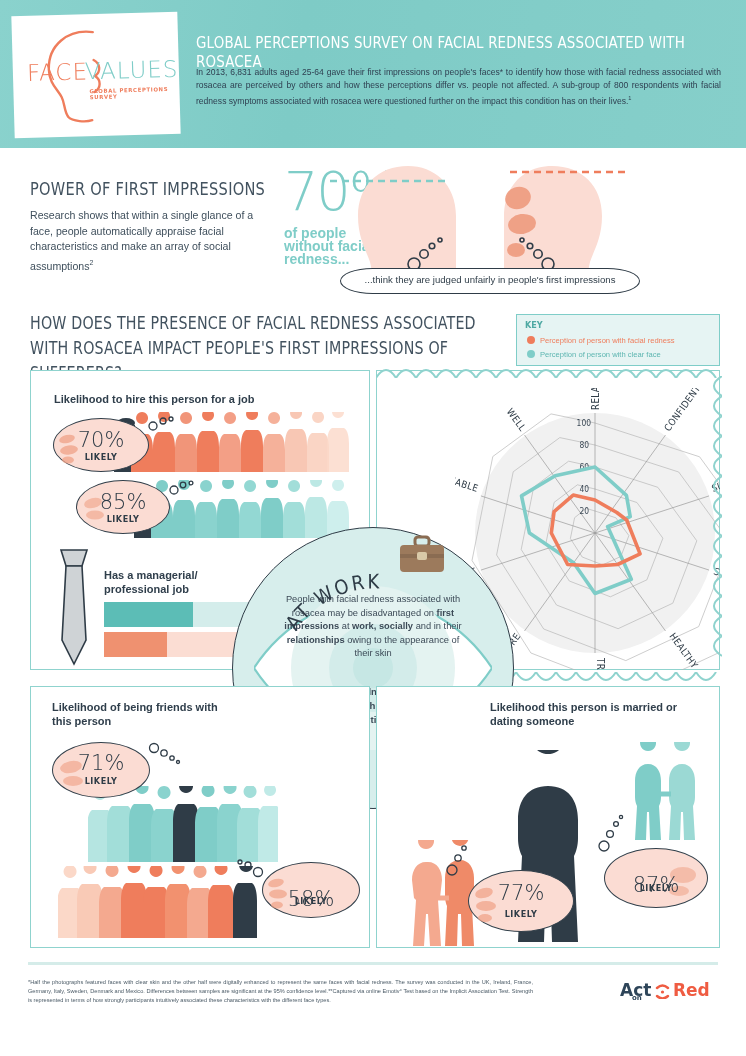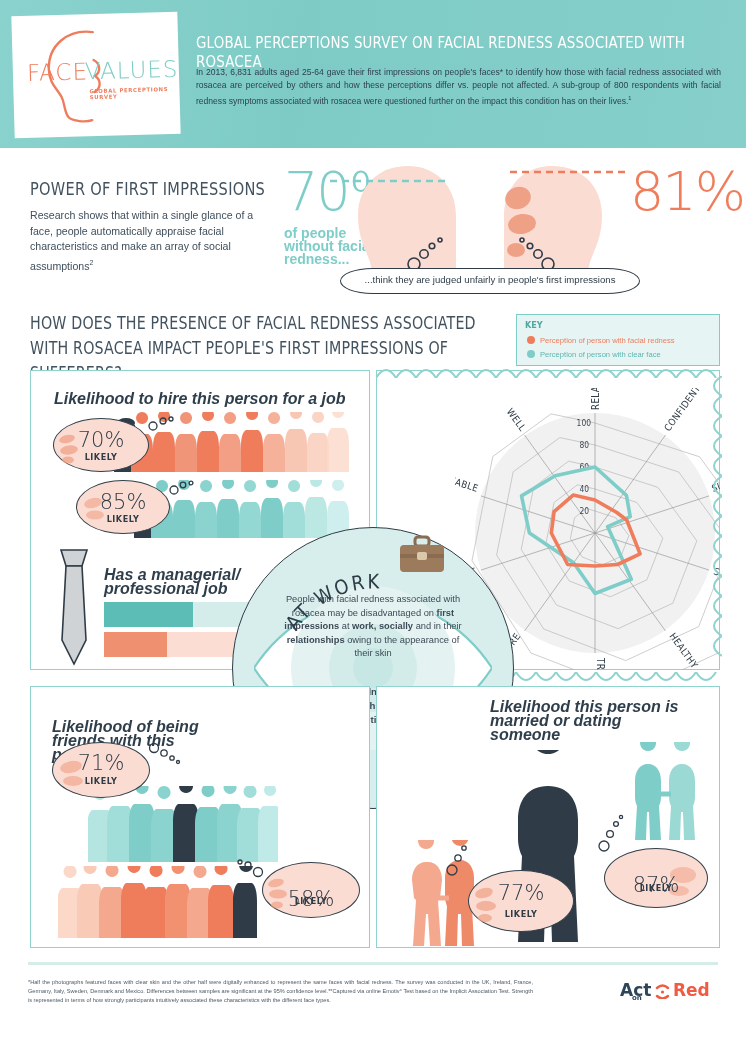--- a/index.html
+++ b/index.html
@@ -130,22 +130,22 @@
   
   .panel{
     position:absolute; border:1.6px solid #8fd3ce; background:#fff;
   }
   .p-work{ left:30px; top:370px; width:340px; height:300px; }
   .p-sub { left:376px; top:370px; width:344px; height:300px; }
   .p-soc { left:30px; top:686px; width:340px; height:262px; }
   .p-rel { left:376px; top:686px; width:344px; height:262px; }
 
   .panel-h{
-    position:absolute; font-size:16px; line-height:14px;
-    font-weight:bold; color:#2f3e4b;font-style:italic;
+    position:absolute; font-size:11px; line-height:14px;
+    font-weight:bold; color:#2f3e4b;
   }
 
   
   .crowd{ position:absolute; }
   .thought{
     position:absolute; border:1.7px solid #32404b; border-radius:50%;
     background:#fbdcd3;
   }
   .thought-pct{
     position:absolute; width:100%; text-align:center;
@@ -234,21 +234,20 @@
   </div>
 
   <div class="sec1-title">POWER OF FIRST IMPRESSIONS</div>
   <div class="sec1-body">
     <span>Research shows that within a single glance of a face, people automatically appraise facial characteristics and make an array of social assumptions</span><sup>2</sup>
   </div>
 
   <div class="pct70">70%</div>
   <div class="pct70-cap">of people without facial redness...</div>
 
-  <div class="pct81">81%</div>
 
   <svg class="heads-svg" width="300" height="120" viewBox="0 0 300 120">
 
     <path d="M126 118 L126 58 C126 26 104 8 78 8 C48 8 28 28 28 58 C28 80 36 92 40 104 C42 112 42 118 42 118 Z" fill="#fbdcd3" transform="translate(0,0)"></path>
 
     <path d="M174 118 L174 58 C174 26 196 8 222 8 C252 8 272 28 272 58 C272 80 264 92 260 104 C258 112 258 118 258 118 Z" fill="#fbdcd3"></path>
 
     <g fill="#ef9c80" opacity="0.92">
       <ellipse cx="188" cy="40" rx="13" ry="11" transform="rotate(-18 188 40)"></ellipse>
       <ellipse cx="192" cy="66" rx="14" ry="10" transform="rotate(-8 192 66)"></ellipse>
@@ -488,21 +487,21 @@
       <path d="M30 14 a5 5 0 1 1 .1 0 M24 22 c-3 2 -4 7 -4 11 v9 h20 v-9 c0 -4 -1 -9 -4 -11z" fill="#ef7d5c"></path>
       <path d="M50 6 a5 5 0 1 1 .1 0 M44 14 c-3 2 -4 8 -4 13 v15 h20 v-15 c0 -5 -1 -11 -4 -13z" fill="#7fcdc8"></path>
     </svg>
     <svg style="position:absolute;left:152px;top:240px;" width="62" height="44" viewBox="0 0 62 44">
       <path d="M14 6 a5 5 0 1 1 .1 0 M8 14 c-4 2 -6 8 -6 14 l3 1 -1 13 h16 l-1 -13 3 -1 c0 -6 -2 -12 -6 -14z" fill="#ef7d5c"></path>
       <path d="M40 6 a5 5 0 1 1 .1 0 M34 14 c-3 2 -4 8 -4 13 v15 h20 v-15 c0 -5 -1 -11 -4 -13z" fill="#7fcdc8"></path>
     </svg>
   </div>
 
   <div class="panel p-soc"></div>
-  <div class="panel-h" style="left:52px; top:720px; width:180px;">Likelihood of being friends with this person</div>
+  <div class="panel-h" style="left:52px; top:700px; width:180px;">Likelihood of being friends with this person</div>
 
   <svg style="position:absolute;left:88px;top:786px;" width="190" height="78" viewBox="0 0 190 78">
     <g>
       <path d="M12 14 a6.5 6.5 0 1 1 .1 0 M4 24 c-4 3 -5 11 -5 18 v34 h26 v-34 c0 -7 -1 -15 -5 -18z" fill="#b5e5e1"></path>
       <path d="M32 10 a6.5 6.5 0 1 1 .1 0 M24 20 c-4 3 -5 11 -5 18 v38 h26 v-38 c0 -7 -1 -15 -5 -18z" fill="#a2ded9"></path>
       <path d="M54 8 a6.5 6.5 0 1 1 .1 0 M46 18 c-4 3 -5 11 -5 18 v40 h26 v-40 c0 -7 -1 -15 -5 -18z" fill="#7fcdc8"></path>
       <path d="M76 13 a6.5 6.5 0 1 1 .1 0 M68 23 c-4 3 -5 11 -5 18 v35 h26 v-35 c0 -7 -1 -15 -5 -18z" fill="#8ad3ce"></path>
       <path d="M98 7 a7 7 0 1 1 .1 0 M90 18 c-4 3 -5 11 -5 18 v40 h26 v-40 c0 -7 -1 -15 -5 -18z" fill="#2f3c47"></path>
       <path d="M120 11 a6.5 6.5 0 1 1 .1 0 M112 21 c-4 3 -5 11 -5 18 v37 h26 v-37 c0 -7 -1 -15 -5 -18z" fill="#7fcdc8"></path>
       <path d="M142 8 a6.5 6.5 0 1 1 .1 0 M134 18 c-4 3 -5 11 -5 18 v40 h26 v-40 c0 -7 -1 -15 -5 -18z" fill="#8ad3ce"></path>

